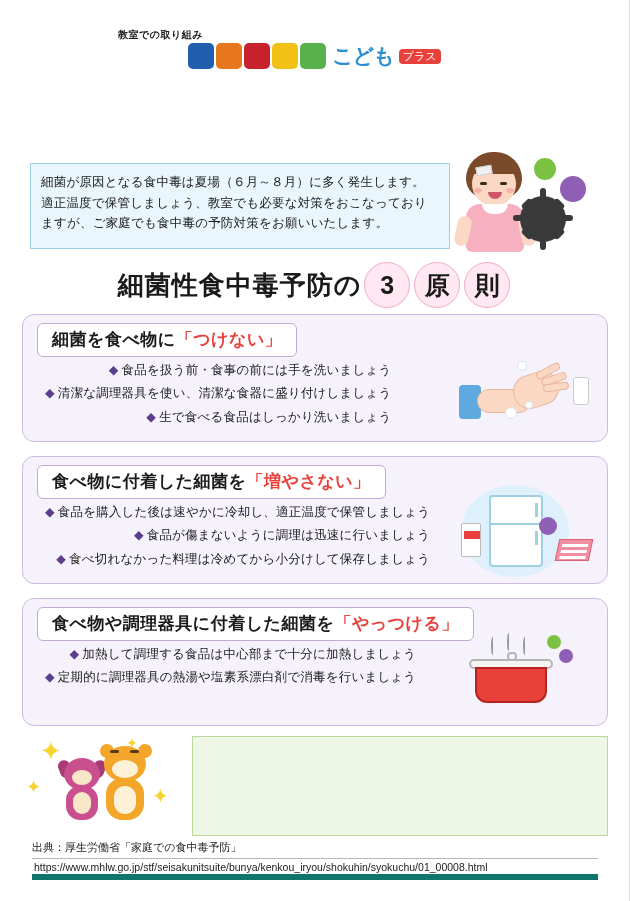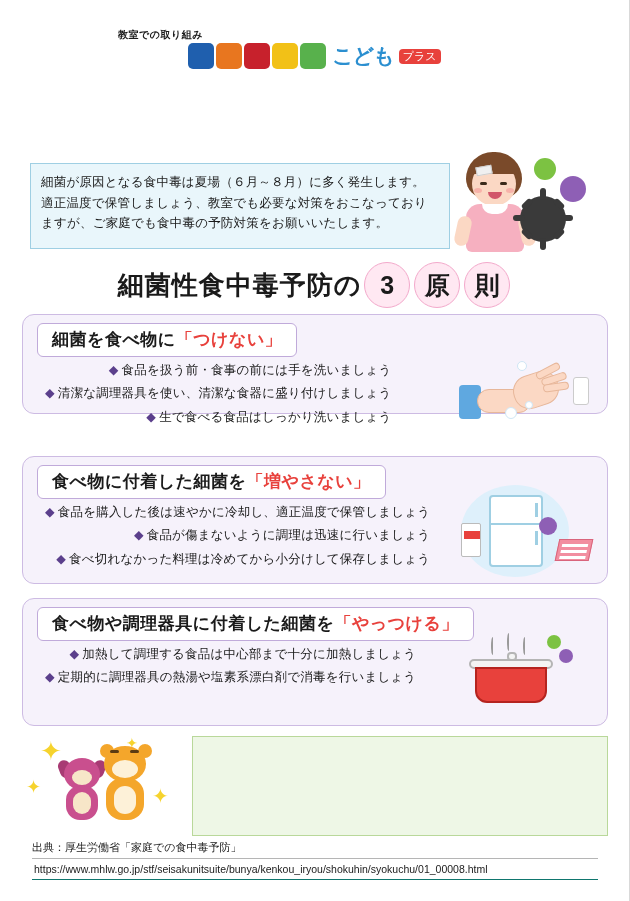--- a/index.html
+++ b/index.html
@@ -116,21 +116,21 @@
 
   
   .section {
     position: absolute;
     left: 22px;
     width: 586px;
     border-radius: 12px;
     background: #f6f2fb;
     border: 1px solid #cdbbe3;
   }
-  .sec1 { top: 314px; height: 100px; }
+  .sec1 { top: 314px; height: 128px; }
   .sec2 { top: 456px; height: 128px; }
   .sec3 { top: 598px; height: 128px; }
   .sec-head {
     position: absolute;
     top: 8px; left: 14px;
     background: #ffffff;
     border: 1px solid #c0aada;
     border-radius: 6px;
     padding: 4px 14px 5px 14px;
     font-size: 17px; font-weight: bold;
@@ -440,21 +440,21 @@
   .source {
     position: absolute;
     top: 840px; left: 32px;
     font-size: 11px; color: #1a1a1a;
   }
   .url-bar {
     position: absolute;
     top: 858px; left: 32px;
     width: 566px; height: 22px;
     border-top: 1px solid #b5b5b5;
-    border-bottom: 1px solid #0f766e;
+    border-bottom: 6px solid #0f766e;
     display: flex; align-items: center;
     padding-left: 2px;
   }
   .url-text {
     font-size: 10.5px; color: #1a1a1a;
     font-family: "Liberation Sans", sans-serif;
   }
 </style>
 </head>
 <body>

